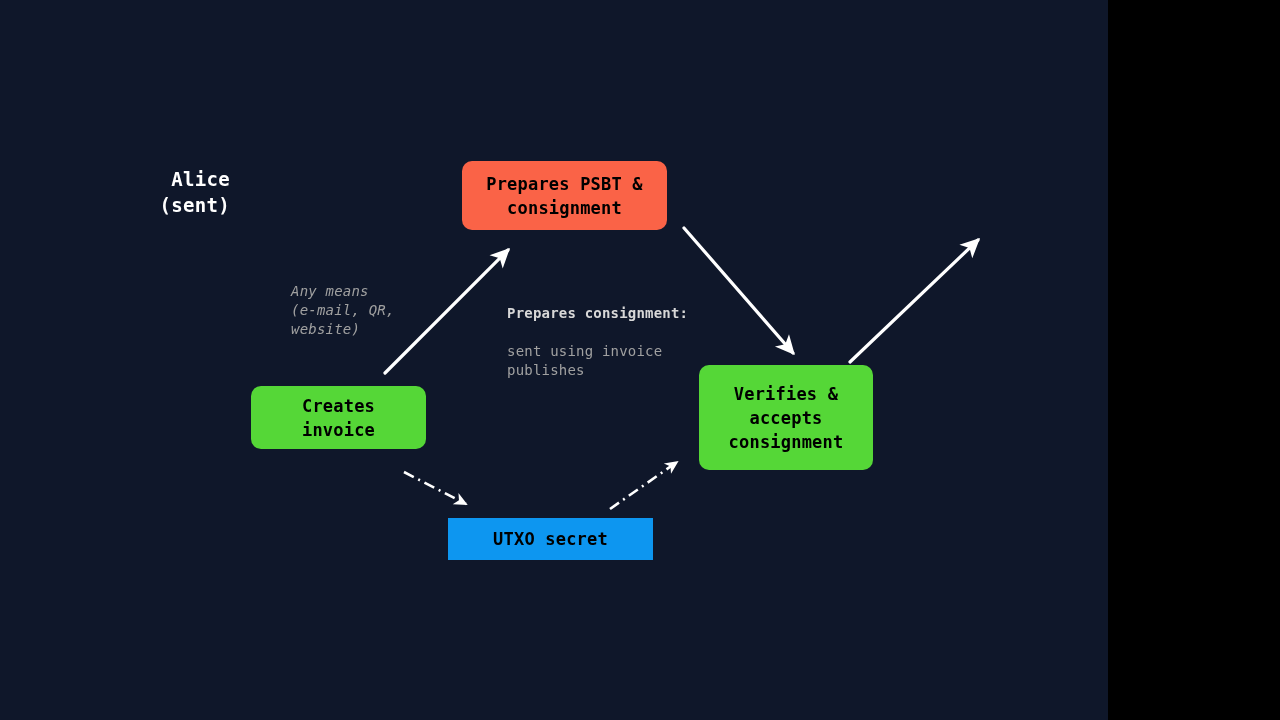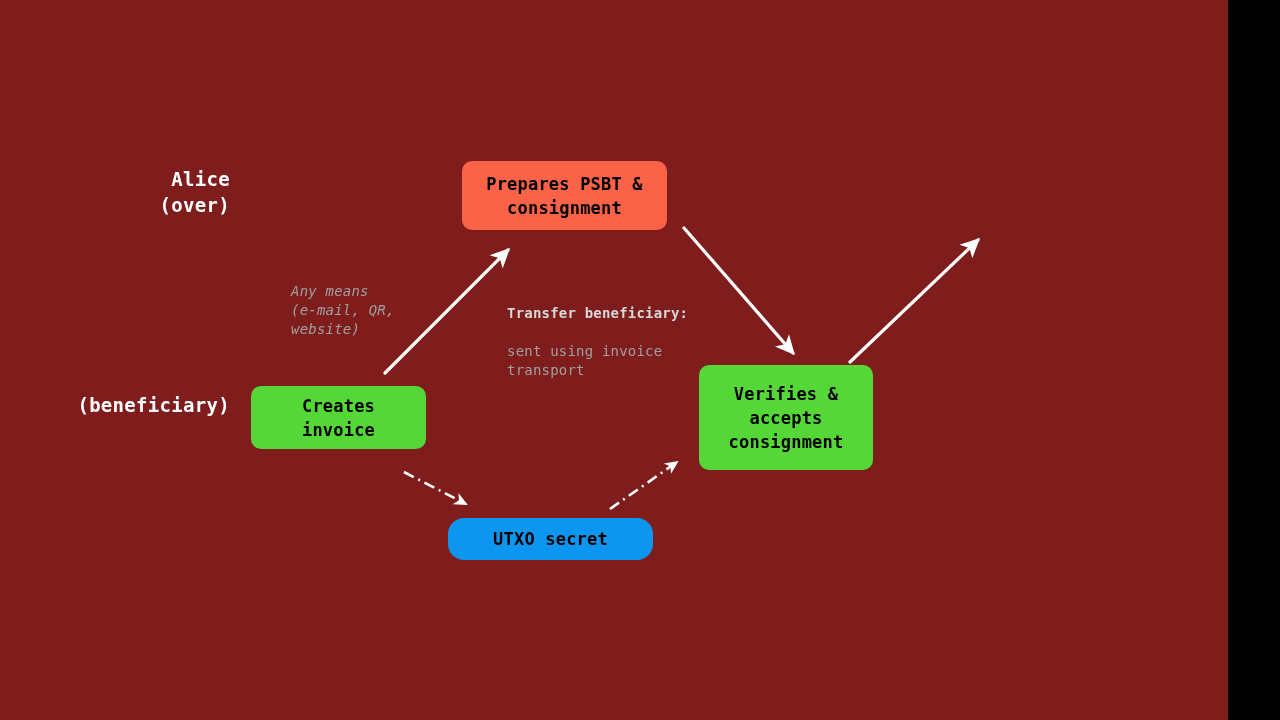--- a/index.html
+++ b/index.html
@@ -9,23 +9,23 @@
     background: #000000;
   }
   body {
     width: 1280px;
     height: 720px;
     overflow: hidden;
     font-family: "DejaVu Sans Mono", "Liberation Mono", monospace;
   }
   #canvas {
     position: relative;
-    width: 1228px;
+    width: 1108px;
     height: 720px;
-    background: #7f1d1d;
+    background: #0f172a;
   }
   svg.edges {
     position: absolute;
     left: 0;
     top: 0;
     width: 1280px;
     height: 720px;
     pointer-events: none;
   }
 
@@ -110,44 +110,43 @@
 
     <line x1="850" y1="362" x2="978" y2="240" stroke="#ffffff" stroke-width="3.2" stroke-linecap="round" marker-end="url(#arrowSolid)"></line>
 
     <line x1="404" y1="472" x2="466" y2="504" stroke="#ffffff" stroke-width="2.6" stroke-linecap="butt" stroke-dasharray="11 5 2 5" marker-end="url(#arrowDash)"></line>
 
     <line x1="610" y1="509" x2="677" y2="462" stroke="#ffffff" stroke-width="2.6" stroke-linecap="butt" stroke-dasharray="11 5 2 5" marker-end="url(#arrowDash)"></line>
   </svg>
 
   <div class="actor" style="left:38px; top:166px; width:192px;">
     <span class="who">Alice</span>
-    <span class="role">(over)</span>
+    <span class="role">(sent)</span>
   </div>
 
   <div class="actor" style="left:28px; top:392px; width:202px;">
-    <span class="role">(beneficiary)</span>
   </div>
 
   <div class="node red" style="left:462px; top:161px; width:205px; height:69px;">Prepares PSBT &amp;
 consignment</div>
 
 
   <div class="node green" style="left:251px; top:386px; width:175px; height:63px;">Creates
 invoice</div>
 
   <div class="node green" style="left:699px; top:365px; width:174px; height:105px;">Verifies &amp;
 accepts
 consignment</div>
 
-  <div class="node blue" style="left:448px; top:518px; width:205px; height:42px;border-radius:16px;">UTXO secret</div>
+  <div class="node blue" style="left:448px; top:518px; width:205px; height:42px;">UTXO secret</div>
 
   <div class="edge-label plain" style="left:291px; top:282px; width:190px;">Any means
 (e-mail, QR,
 website)</div>
 
   <div class="edge-label" style="left:507px; top:285px; width:240px;">
-    <span class="head">Transfer beneficiary:</span>
+    <span class="head">Prepares consignment:</span>
     <span class="body">sent using invoice
-transport</span>
+publishes</span>
   </div>
 
 
 </div>
 
 </body></html>

